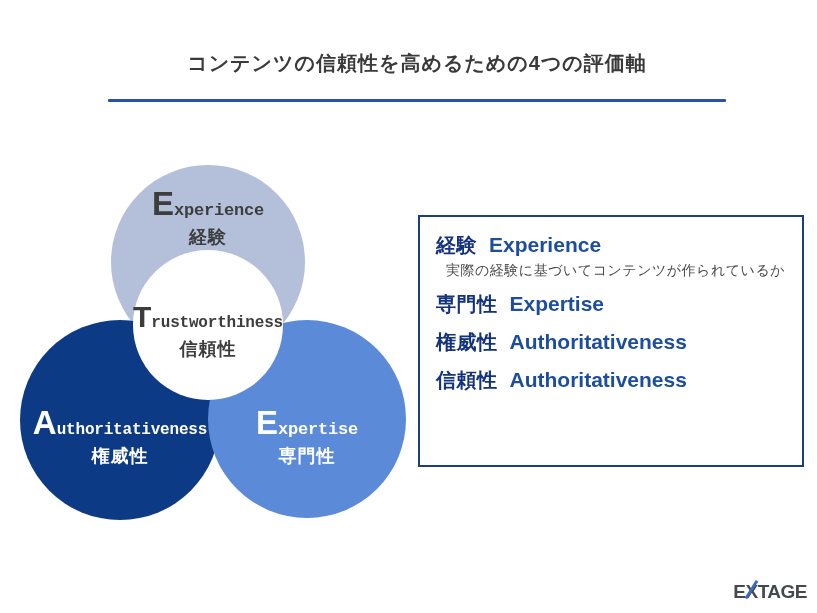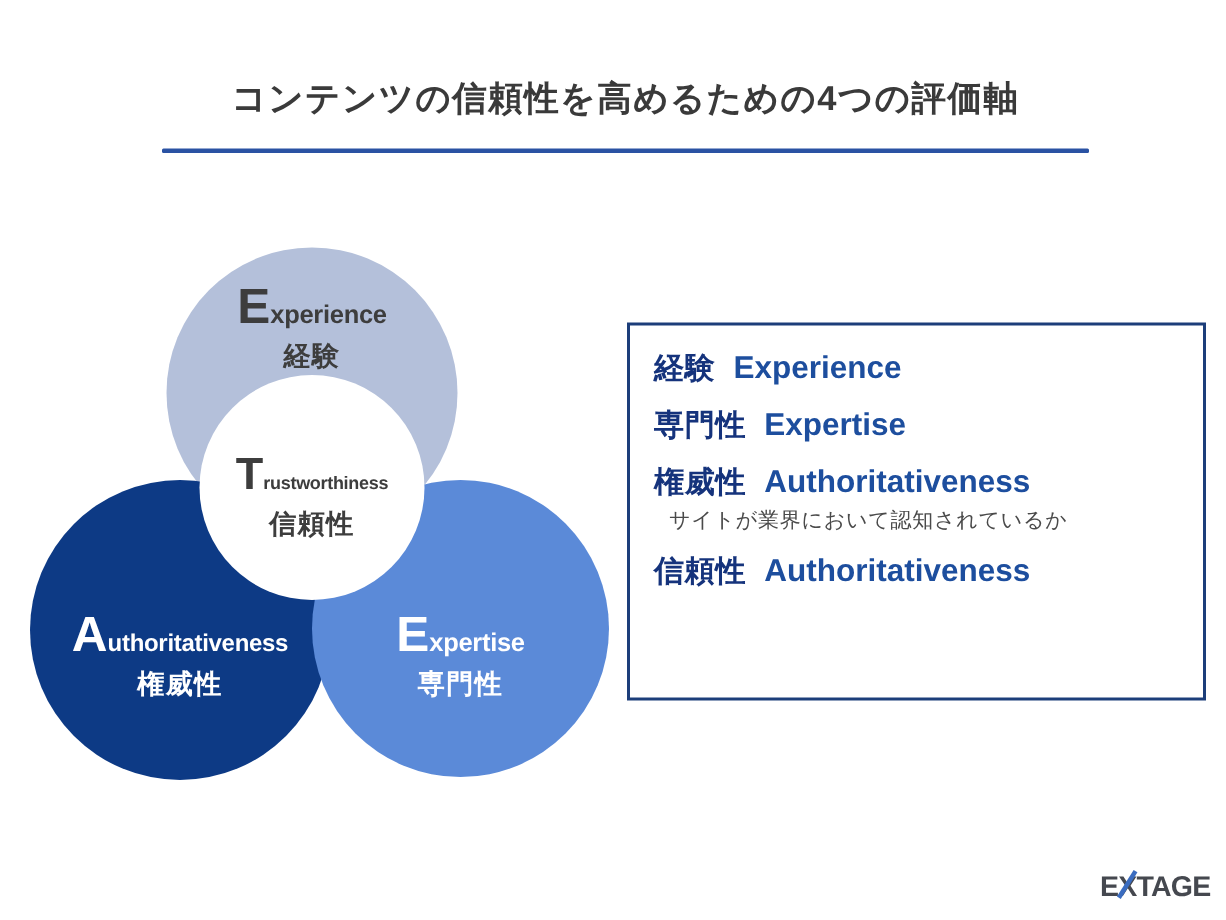--- a/index.html
+++ b/index.html
@@ -3,41 +3,41 @@
 <meta charset="utf-8">
 <style>
   html,body{margin:0;padding:0;background:#fff;}
   .canvas{
     position:relative;width:817px;height:613px;background:#ffffff;
     overflow:hidden;font-family:"Liberation Sans","DejaVu Sans",sans-serif;
   }
   
   .title{
     position:absolute;left:108px;top:50px;width:618px;
-    text-align:center;font-size:23px;font-weight:700;color:#3a3a3a;
+    text-align:center;font-size:20px;font-weight:700;color:#3a3a3a;
     letter-spacing:1px;white-space:nowrap;
   }
   .title-underline{
     position:absolute;left:108px;top:99px;width:618px;height:3px;
     background:#2a52a3;border-radius:1px;
   }
   
   .circle{
     position:absolute;border-radius:50%;box-sizing:border-box;
     display:flex;flex-direction:column;align-items:center;text-align:center;
   }
   .c-exp{left:111px;top:165px;width:194px;height:194px;background:#b4c0da;z-index:1;padding-top:22px;color:#3d3d3d;}
   .c-auth{left:20px;top:320px;width:200px;height:200px;background:#0d3a85;z-index:2;padding-top:86px;color:#ffffff;}
   .c-expt{left:208px;top:320px;width:198px;height:198px;background:#5b8ad8;z-index:2;padding-top:86px;color:#ffffff;}
   .c-trust{left:133px;top:250px;width:150px;height:150px;background:#ffffff;z-index:3;padding-top:52px;color:#3d3d3d;}
   .en-line{font-weight:700;line-height:1;white-space:nowrap;display:flex;align-items:baseline;}
   .initial{font-size:33px;letter-spacing:0;}
-  .rest{font-size:17px;letter-spacing:-0.2px;}
+  .rest{font-size:17px;letter-spacing:-0.2px;font-family:Liberation Mono, monospace;}
   .c-trust .initial{font-size:30px;}
-  .c-trust .rest{font-size:12px;}
+  .c-trust .rest{font-size:16px;}
   .c-auth .rest{font-size:16px;}
   .jp-line{font-weight:700;font-size:18px;margin-top:5px;letter-spacing:1px;}
   
   .panel{
     position:absolute;left:418px;top:215px;width:386px;height:252px;
     border:2px solid #1c3e7a;box-sizing:border-box;background:#ffffff;
     padding:15px 16px 10px 16px;
   }
   .p-item{margin-bottom:11px;}
   .p-head{display:flex;align-items:baseline;gap:12px;}
@@ -99,35 +99,35 @@
 
   </div>
 
   <div class="panel">
 
     <div class="p-item">
       <div class="p-head">
         <span class="p-jp">経験</span>
         <span class="p-en">Experience</span>
       </div>
+      <div class="p-desc">実際の経験に基づいてコンテンツが作られているか</div>
     </div>
 
     <div class="p-item">
       <div class="p-head">
         <span class="p-jp">専門性</span>
         <span class="p-en">Expertise</span>
       </div>
     </div>
 
     <div class="p-item">
       <div class="p-head">
         <span class="p-jp">権威性</span>
         <span class="p-en">Authoritativeness</span>
       </div>
-      <div class="p-desc">サイトが業界において認知されているか</div>
     </div>
 
     <div class="p-item">
       <div class="p-head">
         <span class="p-jp">信頼性</span>
         <span class="p-en">Authoritativeness</span>
       </div>
     </div>
 
   </div>

